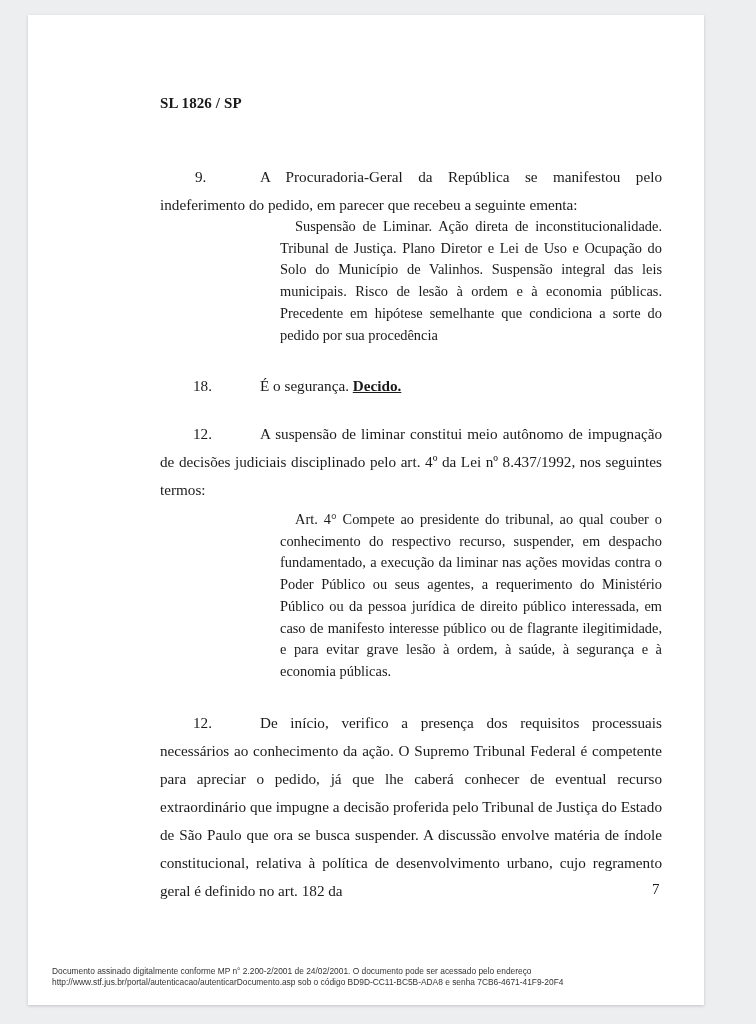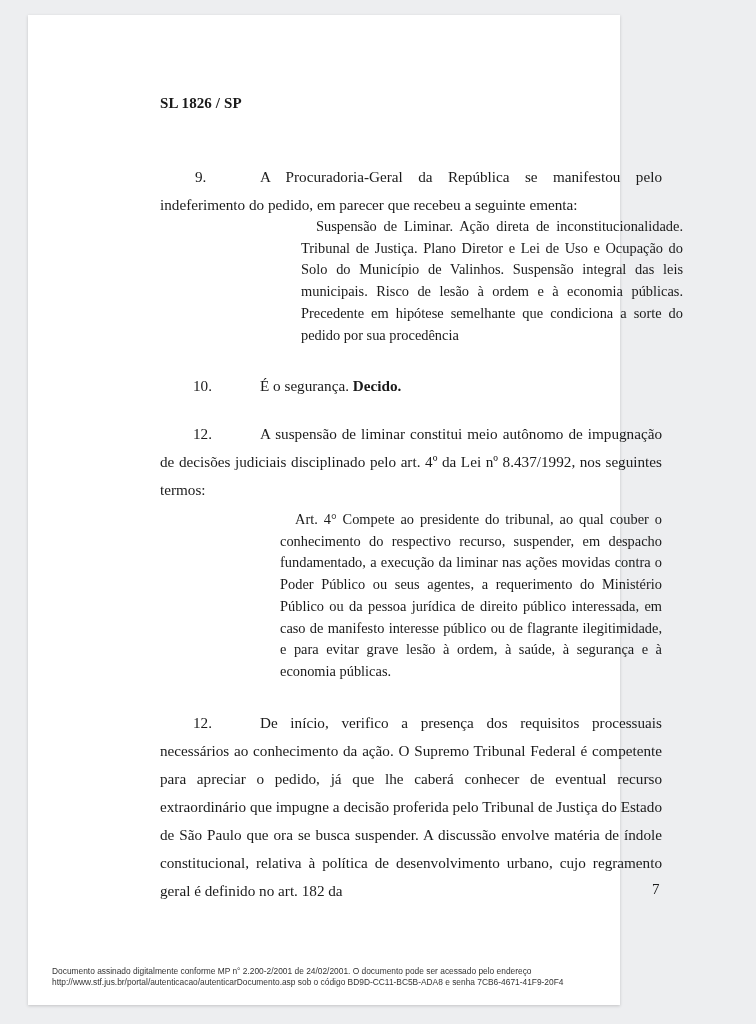--- a/index.html
+++ b/index.html
@@ -12,21 +12,21 @@
       background: #edeef0;
       position: relative;
       overflow: hidden;
       font-family: "Liberation Serif", "DejaVu Serif", serif;
       color: #1a1a1a;
     }
     .page {
       position: absolute;
       left: 28px;
       top: 15px;
-      width: 592px;
+      width: 676px;
       height: 990px;
       background: #ffffff;
       box-shadow: 0 1px 3px rgba(0,0,0,0.18);
     }
     .content {
       position: absolute;
       left: 132px;
       top: 0;
       width: 502px;
     }
@@ -62,21 +62,21 @@
     .quote {
       position: absolute;
       left: 120px;
       width: 382px;
       font-size: 14.4px;
       line-height: 21.7px;
       text-align: justify;
       text-align-last: left;
       text-indent: 15px;
     }
-    .bold { font-weight: bold; }
+    .bold { font-weight: bold; text-decoration: underline; }
     .page-number {
       position: absolute;
       left: 624px;
       top: 866px;
       font-size: 15px;
     }
     .footer {
       position: absolute;
       left: 24px;
       top: 951px;
@@ -92,24 +92,24 @@
 
 <div class="page">
   <div class="content">
 
     <div class="header">SL 1826 / SP</div>
 
     <div class="para" style="top:148px;">
       <span class="num">9.</span><span>A Procuradoria-Geral da República se manifestou pelo indeferimento do pedido, em parecer que recebeu a seguinte ementa:</span>
     </div>
 
-    <div class="quote" style="top:201px;margin-left:21px;">Suspensão de Liminar. Ação direta de inconstitucionalidade. Tribunal de Justiça. Plano Diretor e Lei de Uso e Ocupação do Solo do Município de Valinhos. Suspensão integral das leis municipais. Risco de lesão à ordem e à economia públicas. Precedente em hipótese semelhante que condiciona a sorte do pedido por sua procedência</div>
+    <div class="quote" style="top:201px;">Suspensão de Liminar. Ação direta de inconstitucionalidade. Tribunal de Justiça. Plano Diretor e Lei de Uso e Ocupação do Solo do Município de Valinhos. Suspensão integral das leis municipais. Risco de lesão à ordem e à economia públicas. Precedente em hipótese semelhante que condiciona a sorte do pedido por sua procedência</div>
 
     <div class="para" style="top:357px;">
-      <span class="num-wide">10.</span><span>É o segurança.</span> <span class="bold">Decido.</span>
+      <span class="num-wide">18.</span><span>É o segurança.</span> <span class="bold">Decido.</span>
     </div>
 
     <div class="para" style="top:405px;">
       <span class="num-wide">12.</span><span>A suspensão de liminar constitui meio autônomo de impugnação de decisões judiciais disciplinado pelo art. 4º da Lei nº 8.437/1992, nos seguintes termos:</span>
     </div>
 
     <div class="quote" style="top:494px;">Art. 4° Compete ao presidente do tribunal, ao qual couber o conhecimento do respectivo recurso, suspender, em despacho fundamentado, a execução da liminar nas ações movidas contra o Poder Público ou seus agentes, a requerimento do Ministério Público ou da pessoa jurídica de direito público interessada, em caso de manifesto interesse público ou de flagrante ilegitimidade, e para evitar grave lesão à ordem, à saúde, à segurança e à economia públicas.</div>
 
     <div class="para" style="top:694px;">
       <span class="num-wide">12.</span><span>De início, verifico a presença dos requisitos processuais necessários ao conhecimento da ação. O Supremo Tribunal Federal é competente para apreciar o pedido, já que lhe caberá conhecer de eventual recurso extraordinário que impugne a decisão proferida pelo Tribunal de Justiça do Estado de São Paulo que ora se busca suspender. A discussão envolve matéria de índole constitucional, relativa à política de desenvolvimento urbano, cujo regramento geral é definido no art. 182 da</span>

